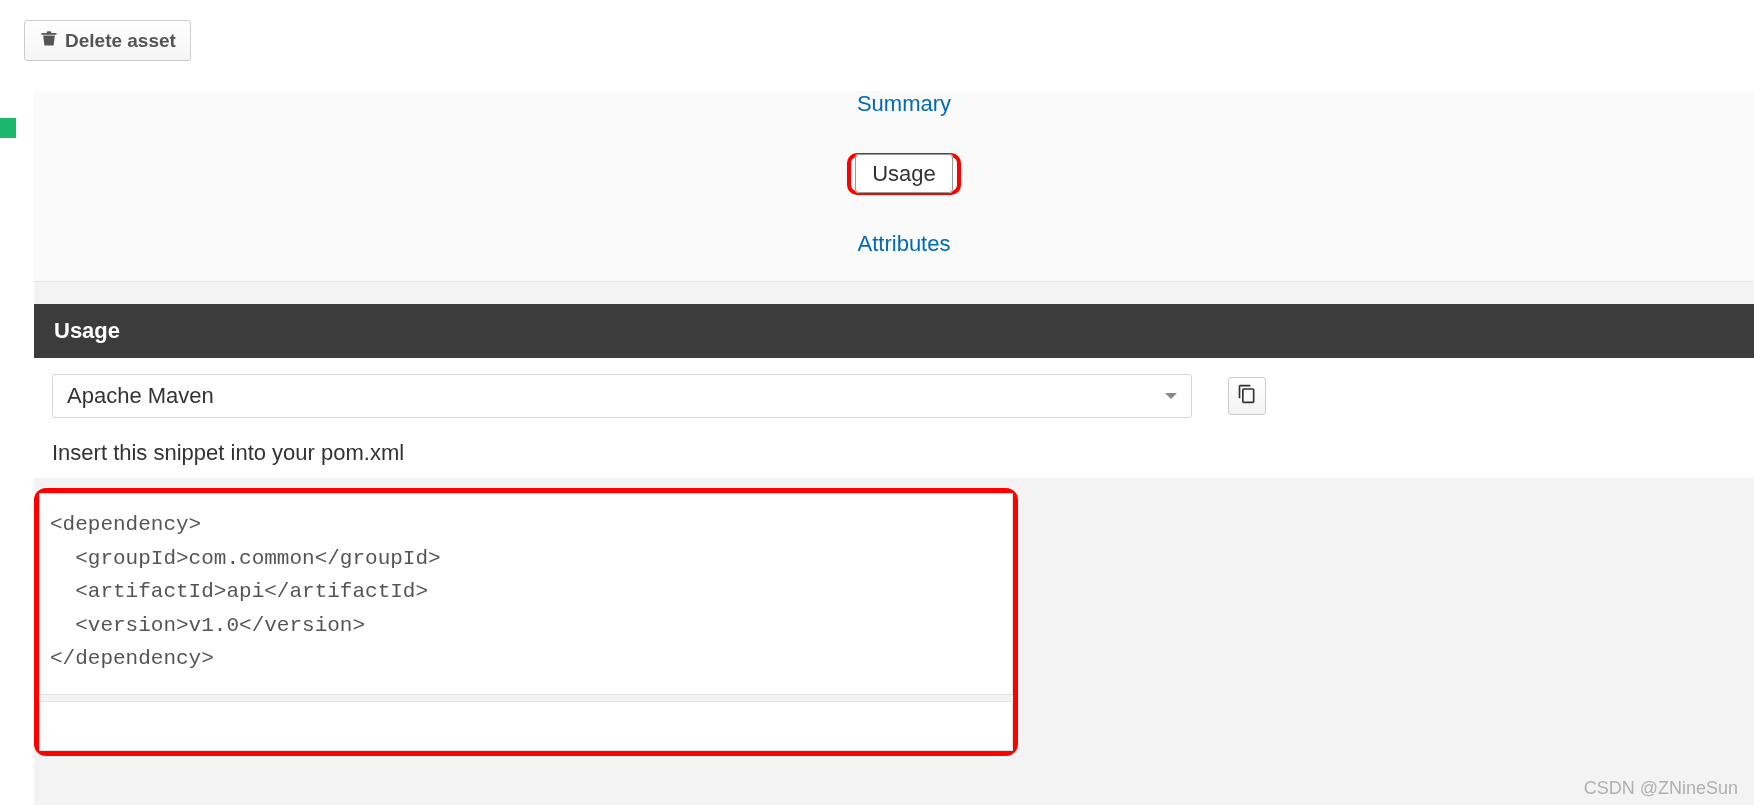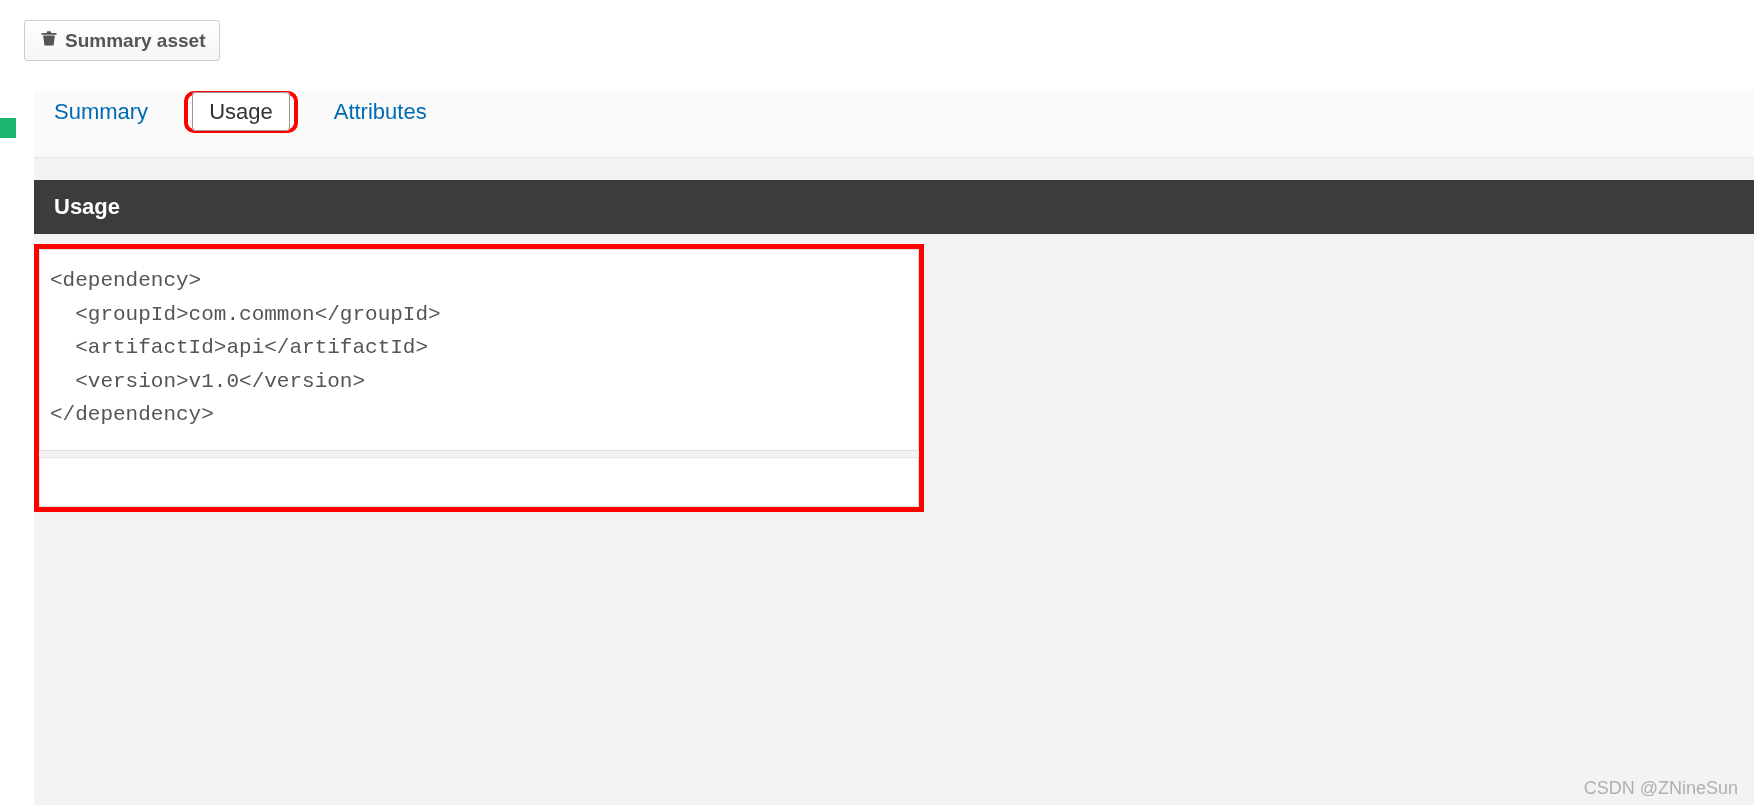--- a/index.html
+++ b/index.html
@@ -39,20 +39,21 @@
   .delete-btn svg { width: 20px; height: 20px; fill: #555; }
   .tabs {
     display: flex;
     align-items: center;
     gap: 36px;
     margin-top: 30px;
     padding-left: 20px;
     border-bottom: 1px solid #e5e5e5;
     padding-bottom: 24px;
     background: #fafafa;
+    flex-direction: column;
   }
   .tab {
     font-size: 22px;
     color: #006bb4;
     cursor: pointer;
   }
   .tab.active {
     border: 2px solid #999;
     border-radius: 4px;
     padding: 6px 16px;
@@ -118,23 +119,23 @@
     cursor: pointer;
   }
   .copy-btn svg { width: 20px; height: 20px; fill: #333; }
   .hint {
     font-size: 22px;
     color: #333;
     margin-top: 22px;
   }
   .snippet-wrap {
     margin-top: 10px;
-    width: 890px;
+    width: 984px;
     border: 5px solid #ff0000;
-    border-radius: 0;
+    border-radius: 12px;
     padding: 0;
     background: #f3f3f3;
   }
   .snippet-top {
     background: #fff;
     border: 1px solid #e0e0e0;
     padding: 14px 10px 18px 10px;
   }
   pre.code {
     font-family: "Courier New", monospace;
@@ -166,37 +167,54 @@
 <div class="left-strip"></div>
 
 <div class="main">
 
   <button class="delete-btn">
     <span>
       <svg viewBox="0 0 24 24">
           <path d="M3 6h18v2H3V6zm2 3h14l-1.5 12h-11L5 9zm5-5h4l1 2H9l1-2z"></path>
         </svg>
     </span>
-    <span>Summary asset</span>
+    <span>Delete asset</span>
   </button>
 
   <div class="content-area">
 
     <div class="tabs">
       <span class="tab">Summary</span>
       <span class="highlight-box-tab">
         <span class="tab active">Usage</span>
       </span>
       <span class="tab">Attributes</span>
     </div>
 
     <div class="panel-header">
       <span>Usage</span>
     </div>
 
+    <div class="panel-body">
+      <div class="select-row">
+        <div class="select-box">
+          <span>Apache Maven</span>
+          <span class="chevron"></span>
+        </div>
+        <div class="copy-btn">
+          <span>
+            <svg viewBox="0 0 24 24">
+                <path d="M16 1H4a2 2 0 0 0-2 2v14h2V3h12V1zm3 4H8a2 2 0 0 0-2 2v14a2 2 0 0 0 2 2h11a2 2 0 0 0 2-2V7a2 2 0 0 0-2-2zm0 16H8V7h11v14z"></path>
+              </svg>
+          </span>
+        </div>
+      </div>
+
+      <div class="hint">Insert this snippet into your pom.xml</div>
+    </div>
 
     <div class="snippet-wrap">
       <div class="snippet-top">
         <pre class="code">&lt;dependency&gt;
   &lt;groupId&gt;com.common&lt;/groupId&gt;
   &lt;artifactId&gt;api&lt;/artifactId&gt;
   &lt;version&gt;v1.0&lt;/version&gt;
 &lt;/dependency&gt;</pre>
       </div>
       <div class="snippet-bottom"></div>

